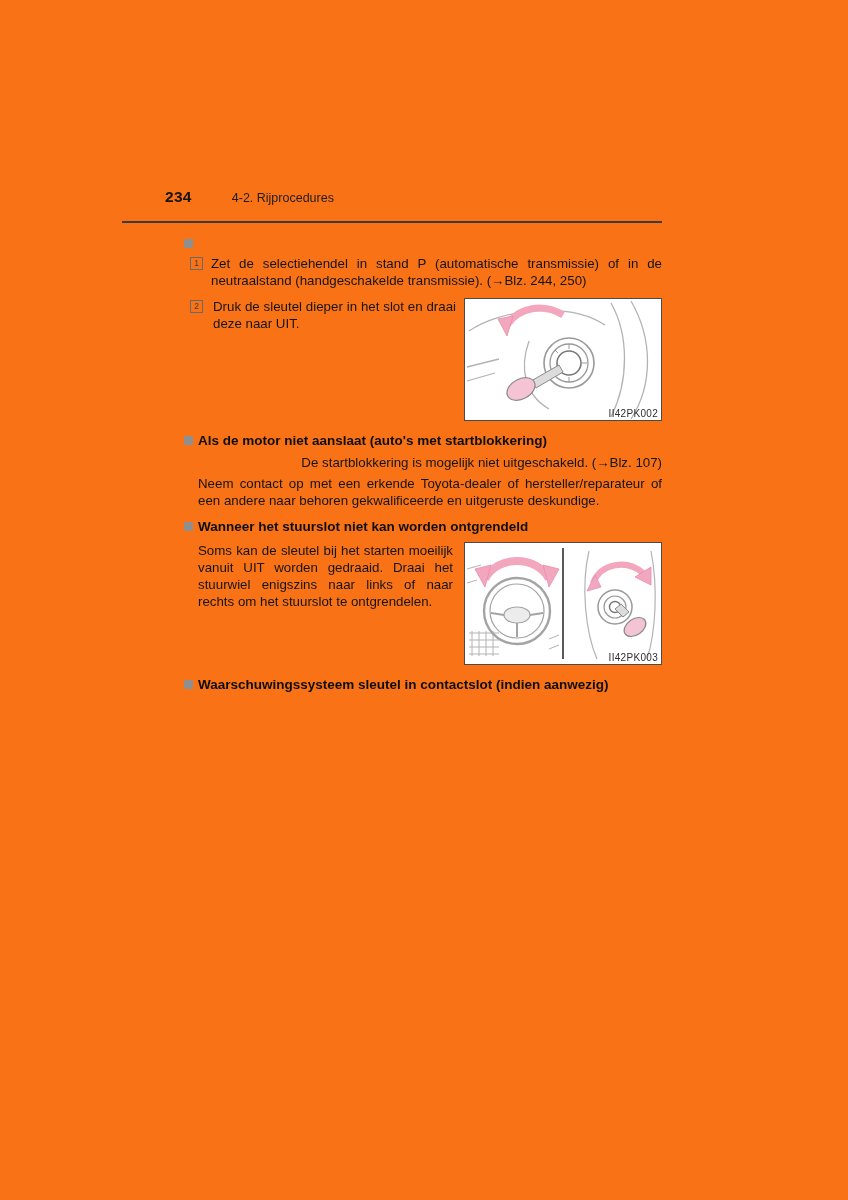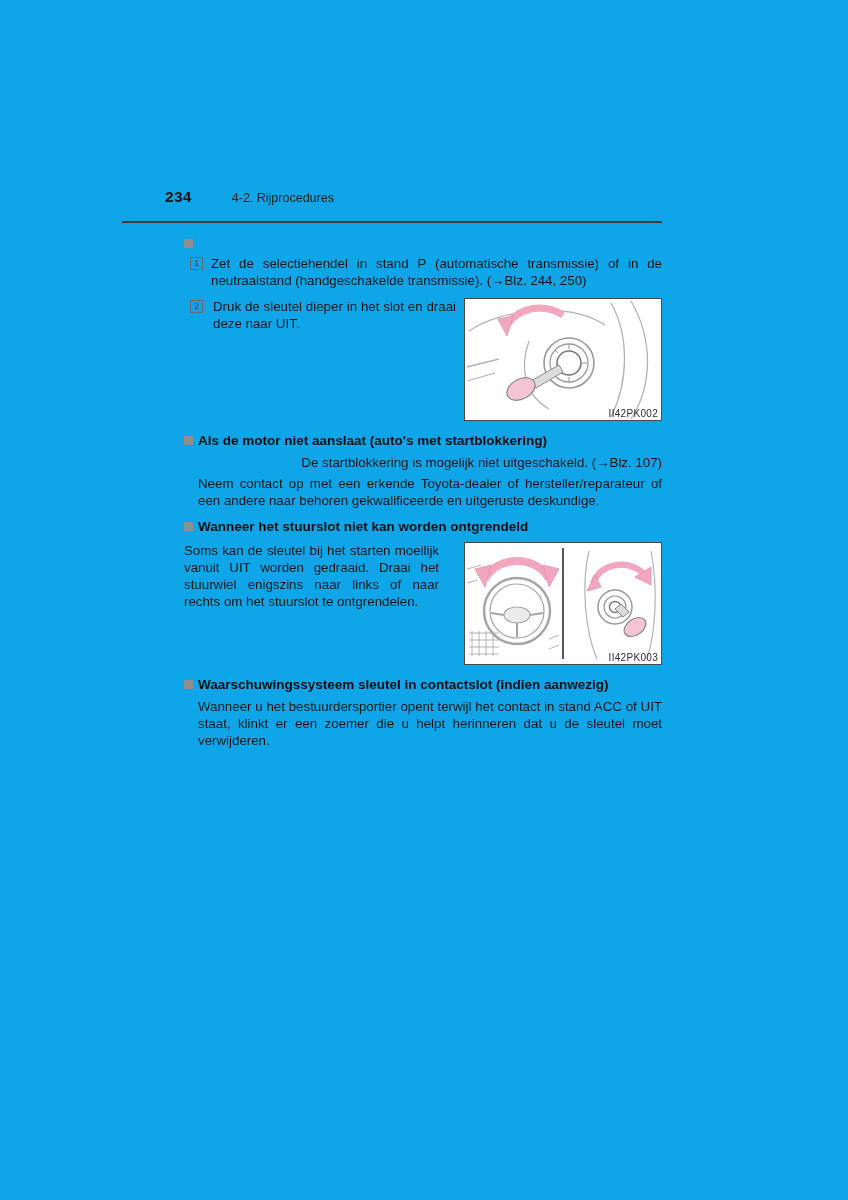--- a/index.html
+++ b/index.html
@@ -1,19 +1,19 @@
 <!DOCTYPE html>
 <html><head>
 <meta charset="utf-8">
 <style>
   html,body { margin:0; padding:0; background:#ffffff; }
   .page {
     position:relative;
     width:848px; height:1200px;
-    background:#0ea5e9;
+    background:#f97316;
     font-family:"Liberation Sans", sans-serif;
     color:#141414;
     overflow:hidden;
   }
   .page-header {
     position:absolute; top:188px; left:165px;
     display:flex; align-items:baseline; gap:32px;
   }
   .page-number { font-size:15.5px; font-weight:bold; letter-spacing:0.3px; }
   .chapter { font-size:12.5px; color:#1c1c1c;margin-left:8px; }
@@ -127,21 +127,21 @@
       </h2>
       <p class="para single">De startblokkering is mogelijk niet uitgeschakeld. (→Blz. 107)</p>
       <p class="para" style="margin-top:4px;">Neem contact op met een erkende Toyota-dealer of hersteller/reparateur of een andere naar behoren gekwalificeerde en uitgeruste deskundige.</p>
     </section>
 
     <section>
       <h2 class="sec-title mt10">
         <span class="bullet"></span>
         <span>Wanneer het stuurslot niet kan worden ontgrendeld</span>
       </h2>
-      <div class="row mt8" style="">
+      <div class="row mt8" style="margin-left:14px;">
         <p class="steptext w255">Soms kan de sleutel bij het starten moeilijk vanuit UIT worden gedraaid. Draai het stuurwiel enigszins naar links of naar rechts om het stuurslot te ontgrendelen.</p>
         <figure class="fig">
           <svg width="194" height="121" viewBox="0 0 194 121">
 
             <line x1="98" y1="5" x2="98" y2="116" stroke="#2f2f2f" stroke-width="1.6"></line>
 
             <g stroke="#b3b3b3" stroke-width="1" fill="none">
               <path d="M 2,26 L 16,22"></path>
               <path d="M 2,40 L 12,37"></path>
               <path d="M 4,90 L 34,90 M 4,97 L 34,97 M 4,104 L 34,104 M 4,111 L 34,111"></path>
@@ -185,17 +185,16 @@
           <figcaption class="figlabel">II42PK003</figcaption>
         </figure>
       </div>
     </section>
 
     <section>
       <h2 class="sec-title mt12">
         <span class="bullet"></span>
         <span>Waarschuwingssysteem sleutel in contactslot (indien aanwezig)</span>
       </h2>
-      <p class="para">Wanneer u het bestuurdersportier opent terwijl het contact in stand ACC of UIT staat, klinkt er een zoemer die u helpt herinneren dat u de sleutel moet verwijderen.</p>
     </section>
 
   </main>
 </div>
 
 </body></html>

